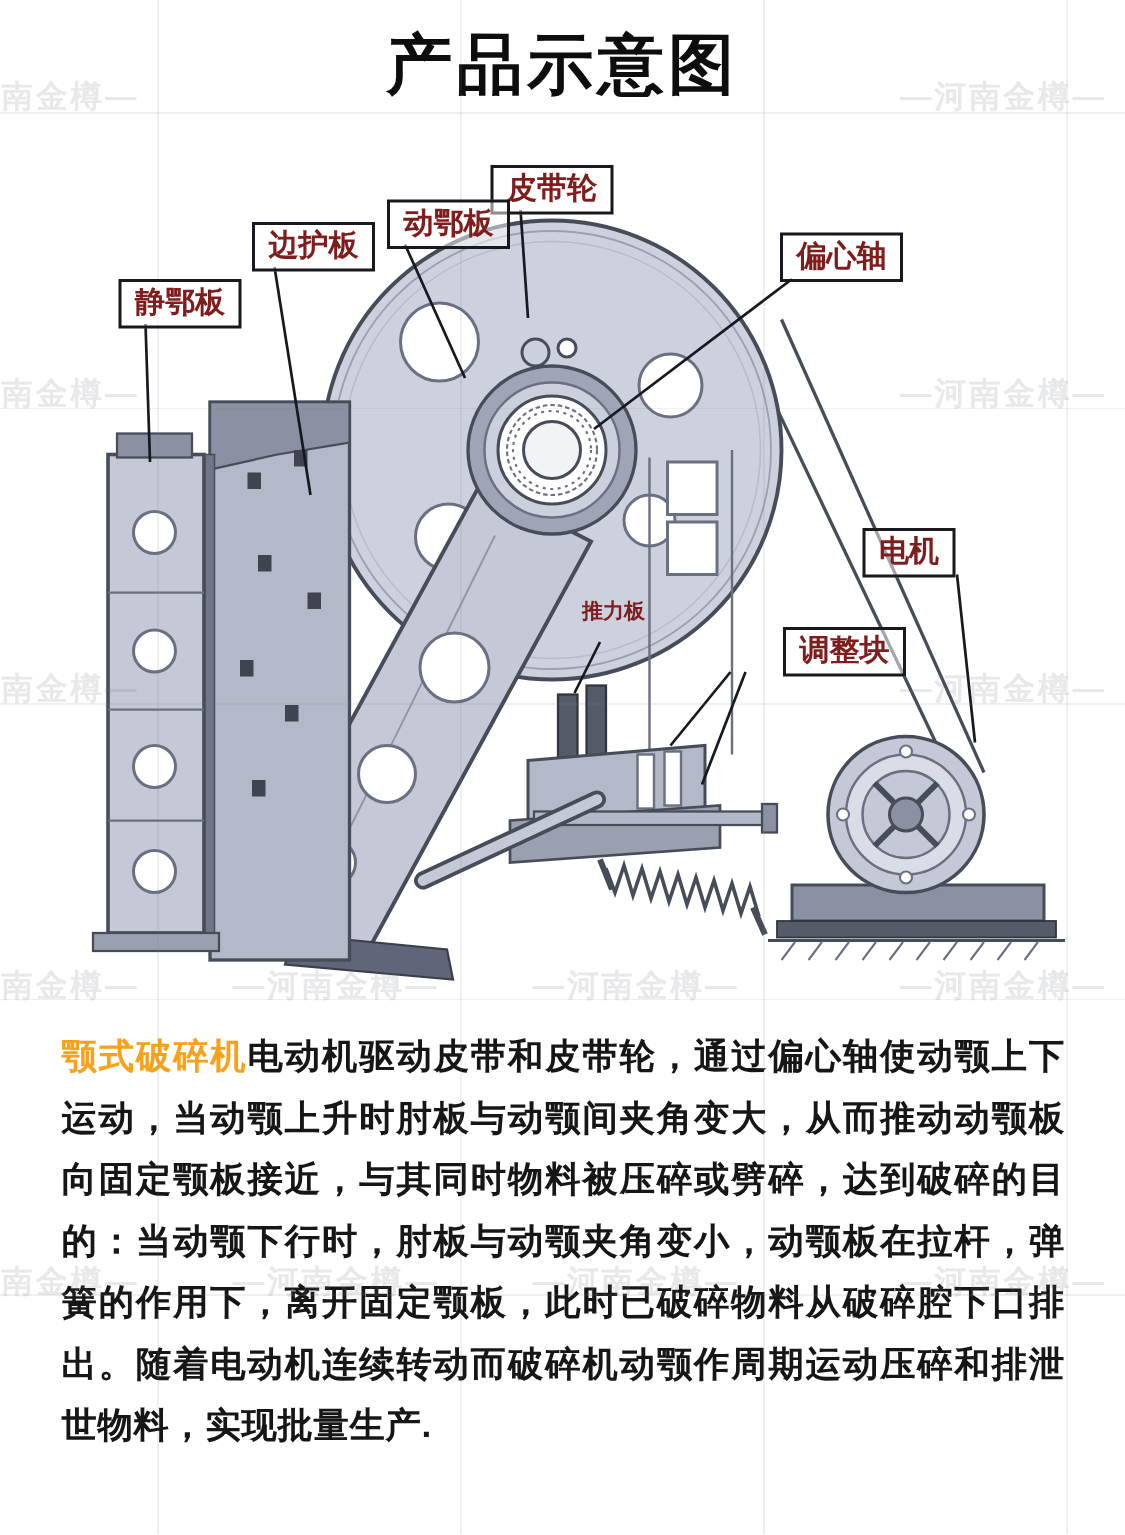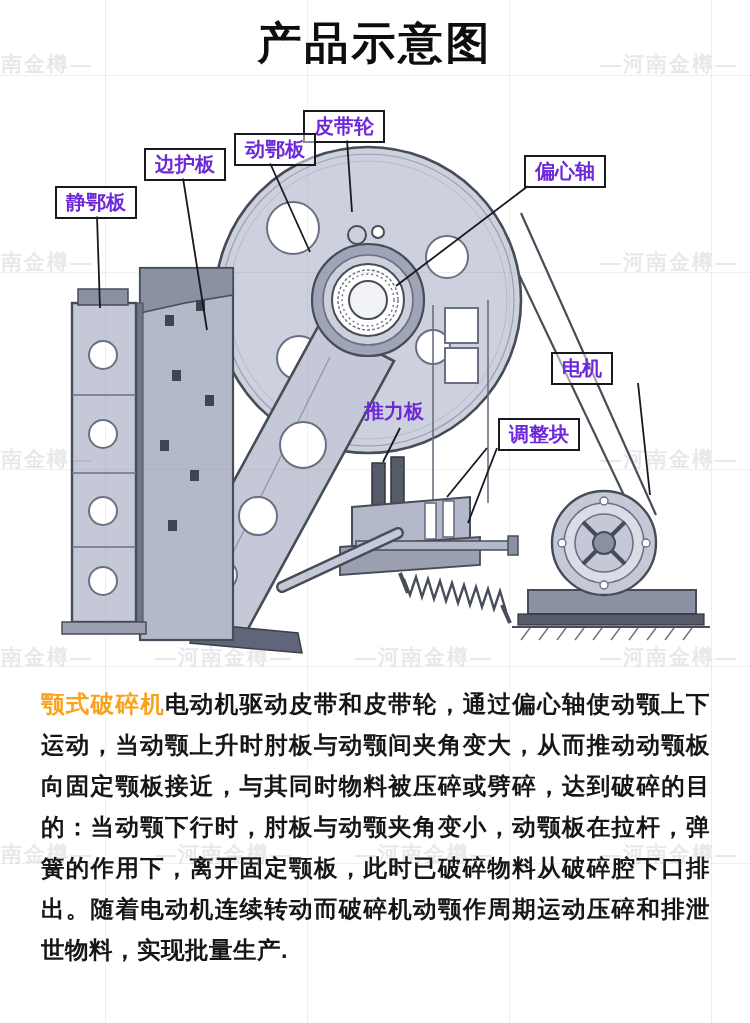--- a/index.html
+++ b/index.html
@@ -2,24 +2,24 @@
 <html><head>
 <meta charset="utf-8">
 <style>
   html,body{margin:0;padding:0;background:#fff;}
   .page{position:relative;width:750px;height:1023px;background:#fff;overflow:hidden;
         font-family:"Liberation Sans","DejaVu Sans",sans-serif;}
   .title{position:absolute;left:0;top:14px;width:750px;text-align:center;
          font-size:44px;font-weight:900;letter-spacing:3px;color:#0d0d0d;margin:0;}
   .diagram{position:absolute;left:0;top:95px;width:750px;height:592px;}
   .diagram svg{position:absolute;left:0;top:0;}
-  .lbl{position:absolute;color:#6d28d9;font-size:20px;font-weight:700;line-height:1.35;
-       white-space:nowrap;z-index:5;}
+  .lbl{position:absolute;color:#7f1d1d;font-size:20px;font-weight:700;line-height:1.35;
+       white-space:nowrap;z-index:5;margin-left:24px;}
   .boxed{border:2px solid #17191f;padding:1px 9px;background:rgba(255,255,255,.5);}
-  .plain{font-size:20px;font-weight:800;}
+  .plain{font-size:14px;font-weight:800;}
   .desc{position:absolute;left:41px;top:684px;width:669px;margin:0;
         font-size:23.5px;line-height:41px;font-weight:600;color:#161616;
         text-align:justify;letter-spacing:.5px;}
   .desc .hl{color:#f9a11b;font-weight:800;}
   .wm-layer{position:absolute;left:0;top:0;width:750px;height:1023px;pointer-events:none;z-index:9;}
   .wm{position:absolute;font-size:21px;letter-spacing:2px;color:rgba(105,110,122,.16);
       white-space:nowrap;font-weight:600;}
   .grid{position:absolute;left:-97px;top:-122px;width:1154px;height:1420px;pointer-events:none;z-index:1;
         background-image:
           repeating-linear-gradient(to right, rgba(120,125,135,.12) 0, rgba(120,125,135,.12) 1px, transparent 1px, transparent 202px),
@@ -164,21 +164,21 @@
         <line x1="97" y1="121" x2="100" y2="213"></line>
         <line x1="400" y1="333" x2="383" y2="367"></line>
         <line x1="487" y1="353" x2="447" y2="402"></line>
         <line x1="497" y1="353" x2="468" y2="428"></line>
         <line x1="638" y1="288" x2="650" y2="400"></line>
       </g>
     </svg>
   </div>
 
   <div class="lbl boxed" style="left:303px;top:110px">皮带轮</div>
-  <div class="lbl boxed" style="left:524px;top:155px">偏心轴</div>
+  <div class="lbl boxed" style="left:496px;top:155px">偏心轴</div>
   <div class="lbl boxed" style="left:234px;top:133px">动鄂板</div>
   <div class="lbl boxed" style="left:144px;top:148px">边护板</div>
   <div class="lbl boxed" style="left:55px;top:186px">静鄂板</div>
   <div class="lbl plain" style="left:364px;top:398px">推力板</div>
   <div class="lbl boxed" style="left:498px;top:418px">调整块</div>
   <div class="lbl boxed" style="left:551px;top:352px">电机</div>
 
   <p class="desc"><span class="hl">颚式破碎机</span><span>电动机驱动皮带和皮带轮，通过偏心轴使动颚上下运动，当动颚上升时肘板与动颚间夹角变大，从而推动动颚板向固定颚板接近，与其同时物料被压碎或劈碎，达到破碎的目的：当动颚下行时，肘板与动颚夹角变小，动颚板在拉杆，弹簧的作用下，离开固定颚板，此时已破碎物料从破碎腔下口排出。随着电动机连续转动而破碎机动颚作周期运动压碎和排泄世物料，实现批量生产.</span></p>
 
   <div class="wm-layer">

